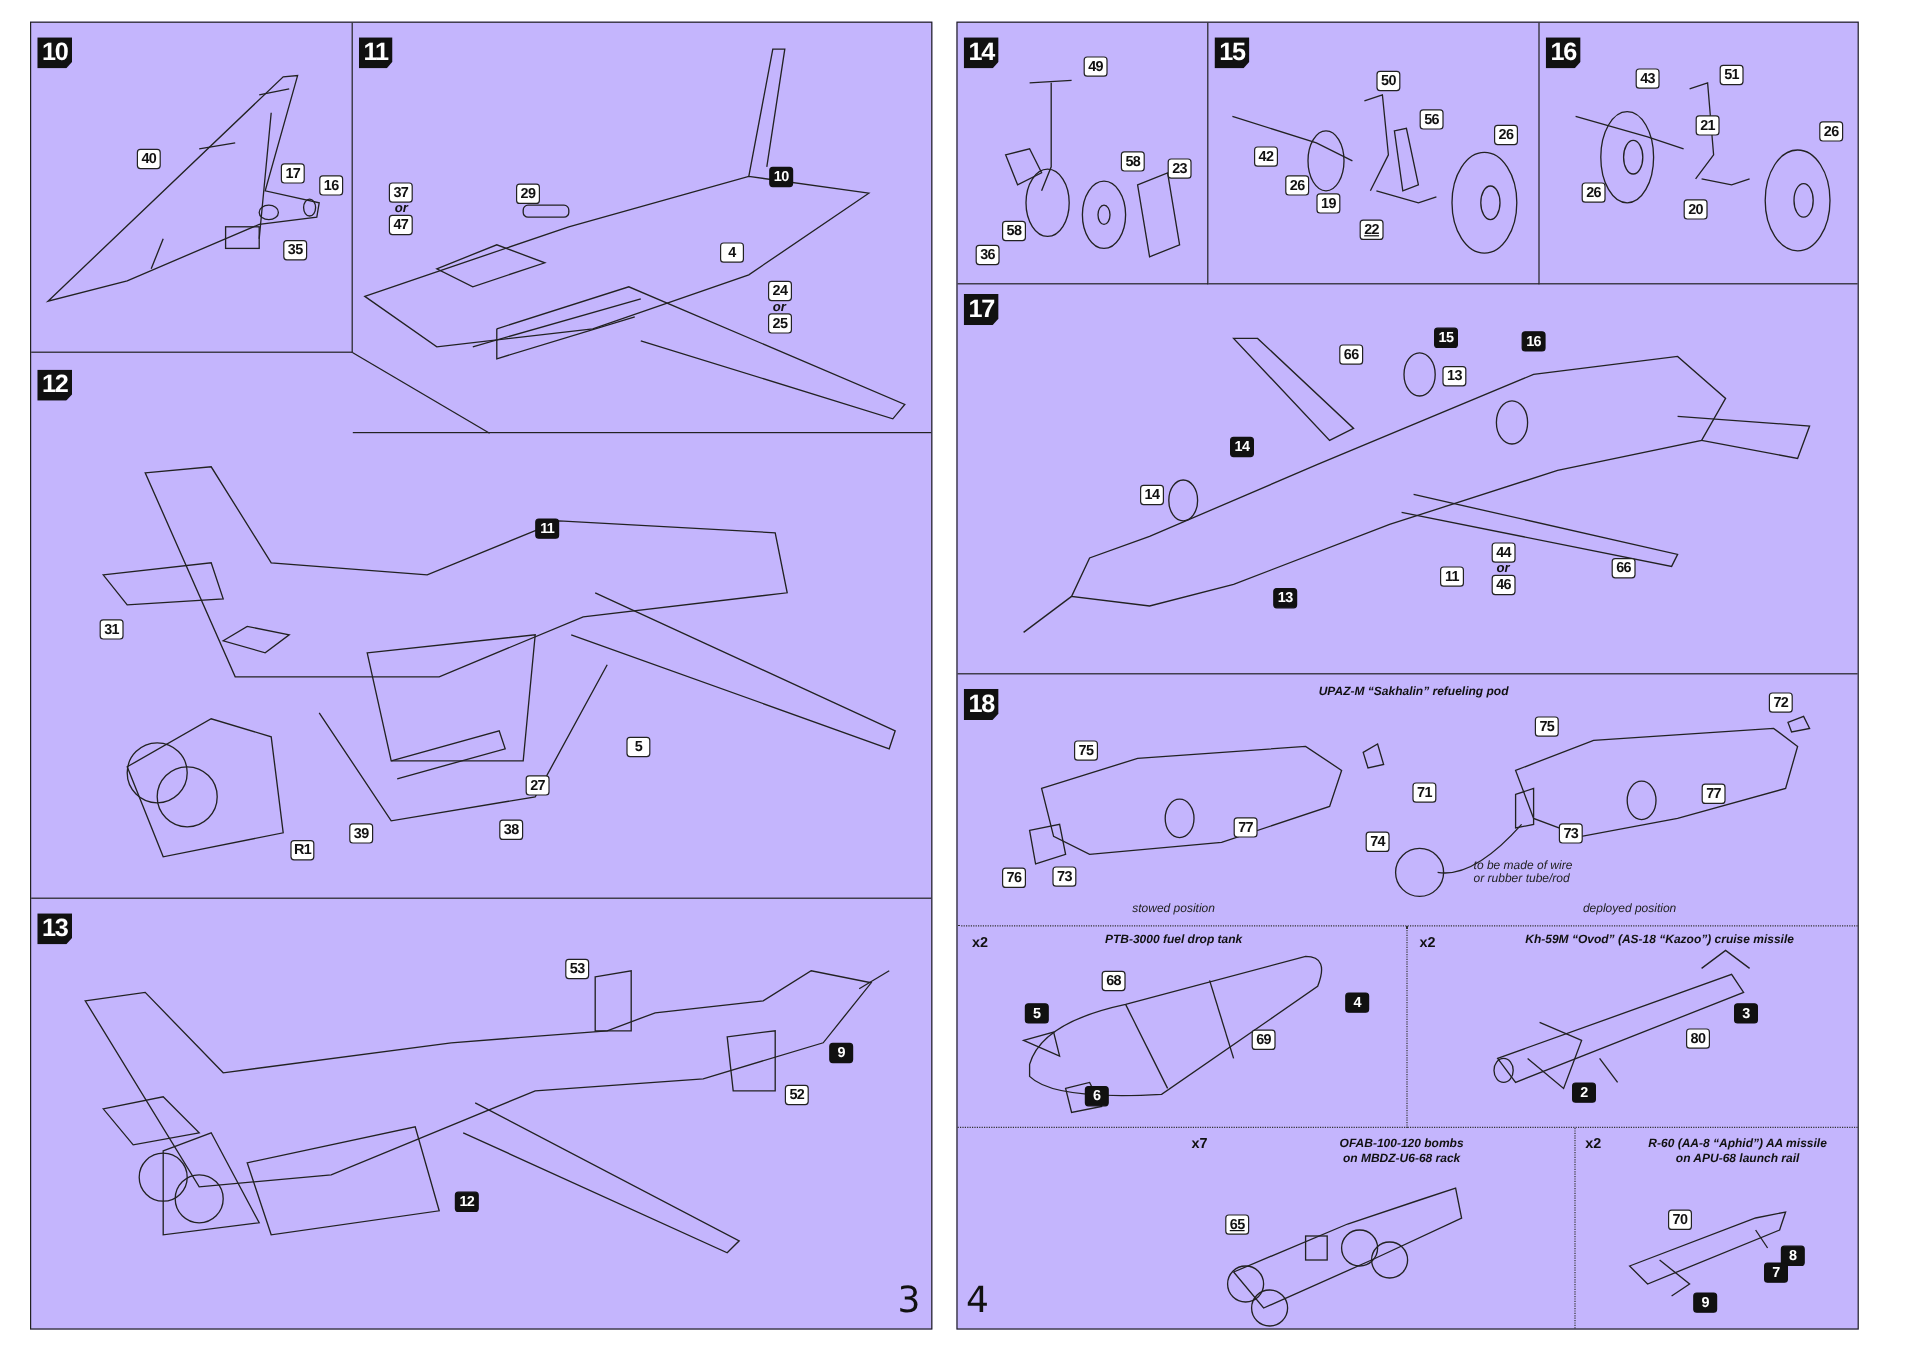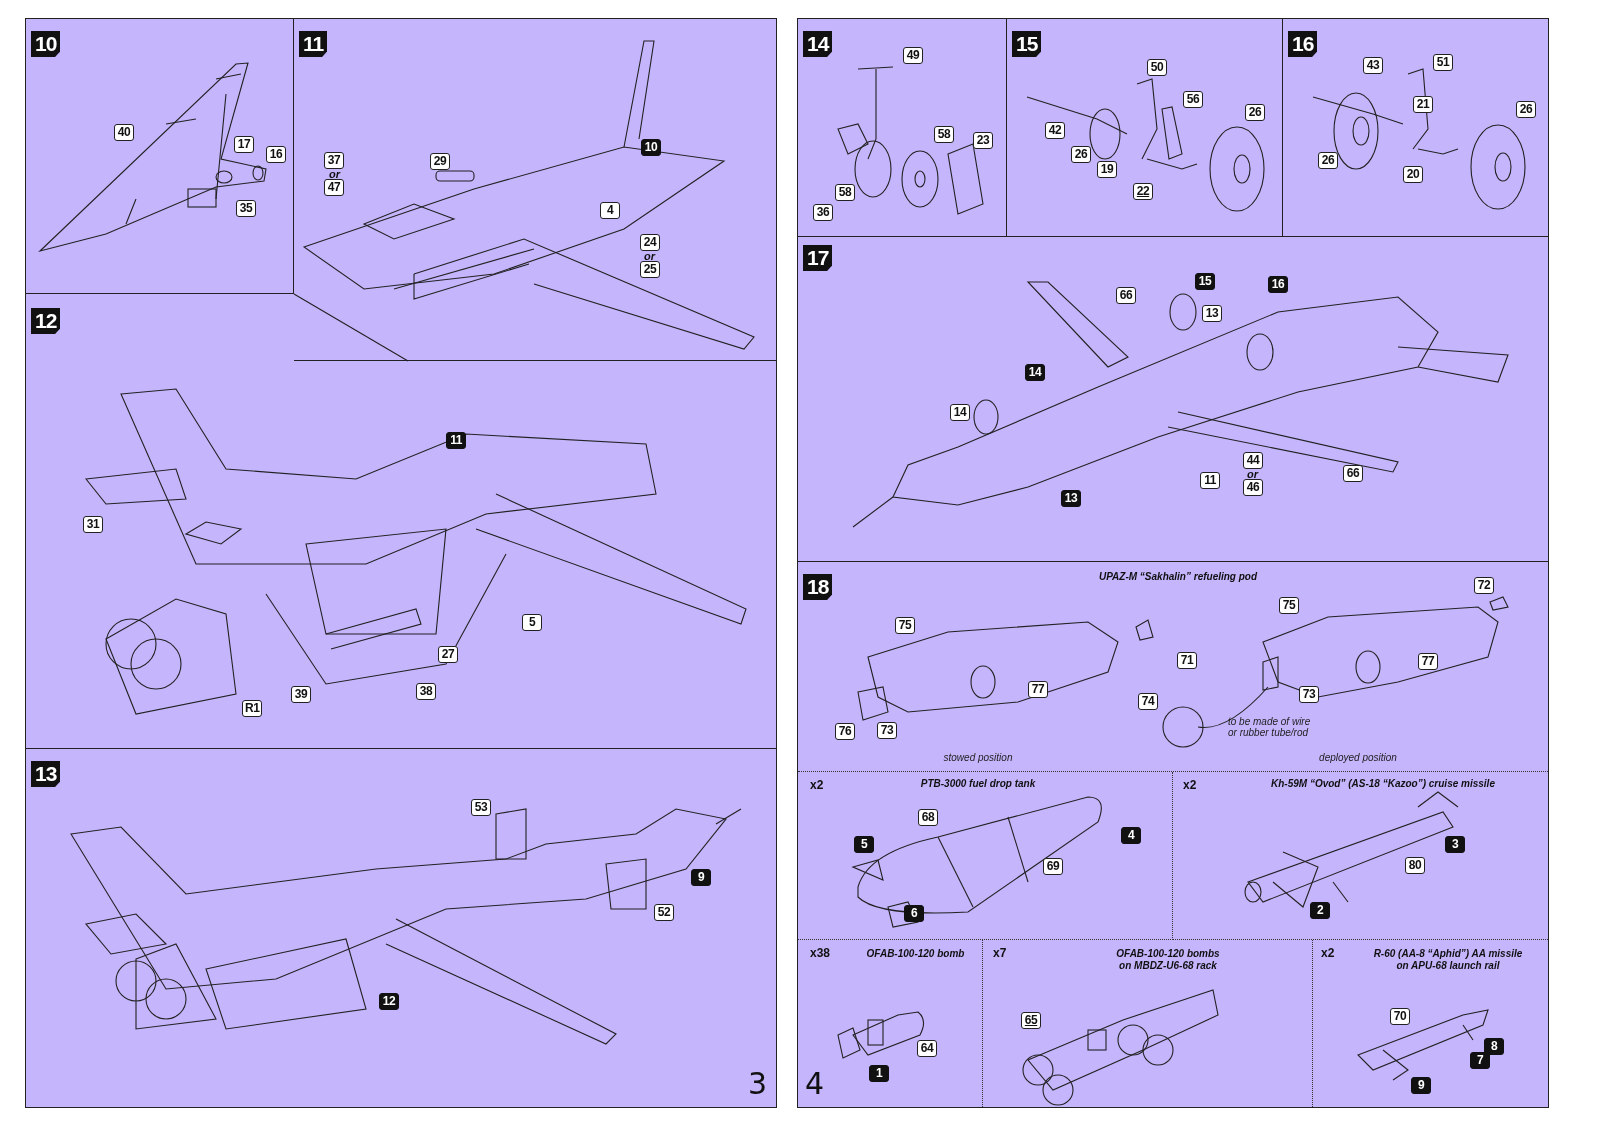--- a/index.html
+++ b/index.html
@@ -249,31 +249,20 @@
       <ellipse cx="80" cy="120" rx="8" ry="10"></ellipse>
       <path d="M110 80 L145 95 L130 135 L100 110"></path>
       <path d="M245 35 L265 20 L285 35"></path>
       <path d="M160 110 L175 130"></path>
     </svg>
     <div class="lbl inv" style="left:272px;top:64px;">3</div>
     <div class="lbl" style="left:232px;top:85px;">80</div>
     <div class="lbl inv" style="left:137px;top:130px;">2</div>
   </div>
 
-  <div class="panel" style="left:0;top:921px;width:185px;height:167px;border-right:1px dotted #333;">
-    <div class="qty" style="left:12px;top:6px;">x38</div>
-    <div class="cap" style="left:55px;top:8px;width:125px;">OFAB-100-120 bomb</div>
-    <svg class="draw" width="185" height="167">
-      <path d="M55 95 L100 75 L120 72 Q130 80 122 95 L70 115 Z"></path>
-      <path d="M40 95 L55 88 L62 110 L45 118 Z"></path>
-      <rect x="70" y="80" width="15" height="25"></rect>
-    </svg>
-    <div class="lbl" style="left:119px;top:100px;">64</div>
-    <div class="lbl inv" style="left:71px;top:125px;">1</div>
-  </div>
 
   <div class="panel" style="left:185px;top:921px;width:330px;height:167px;border-right:1px dotted #333;">
     <div class="qty" style="left:10px;top:6px;">x7</div>
     <div class="cap" style="left:70px;top:8px;width:230px;line-height:12px;">
       <div>OFAB-100-120 bombs</div>
       <div>on MBDZ-U6-68 rack</div>
     </div>
     <svg class="draw" width="330" height="167">
       <path d="M45 120 L140 80 L200 60 L230 50 L235 75 L160 110 L70 150 Z"></path>
       <circle cx="55" cy="130" r="15"></circle>

